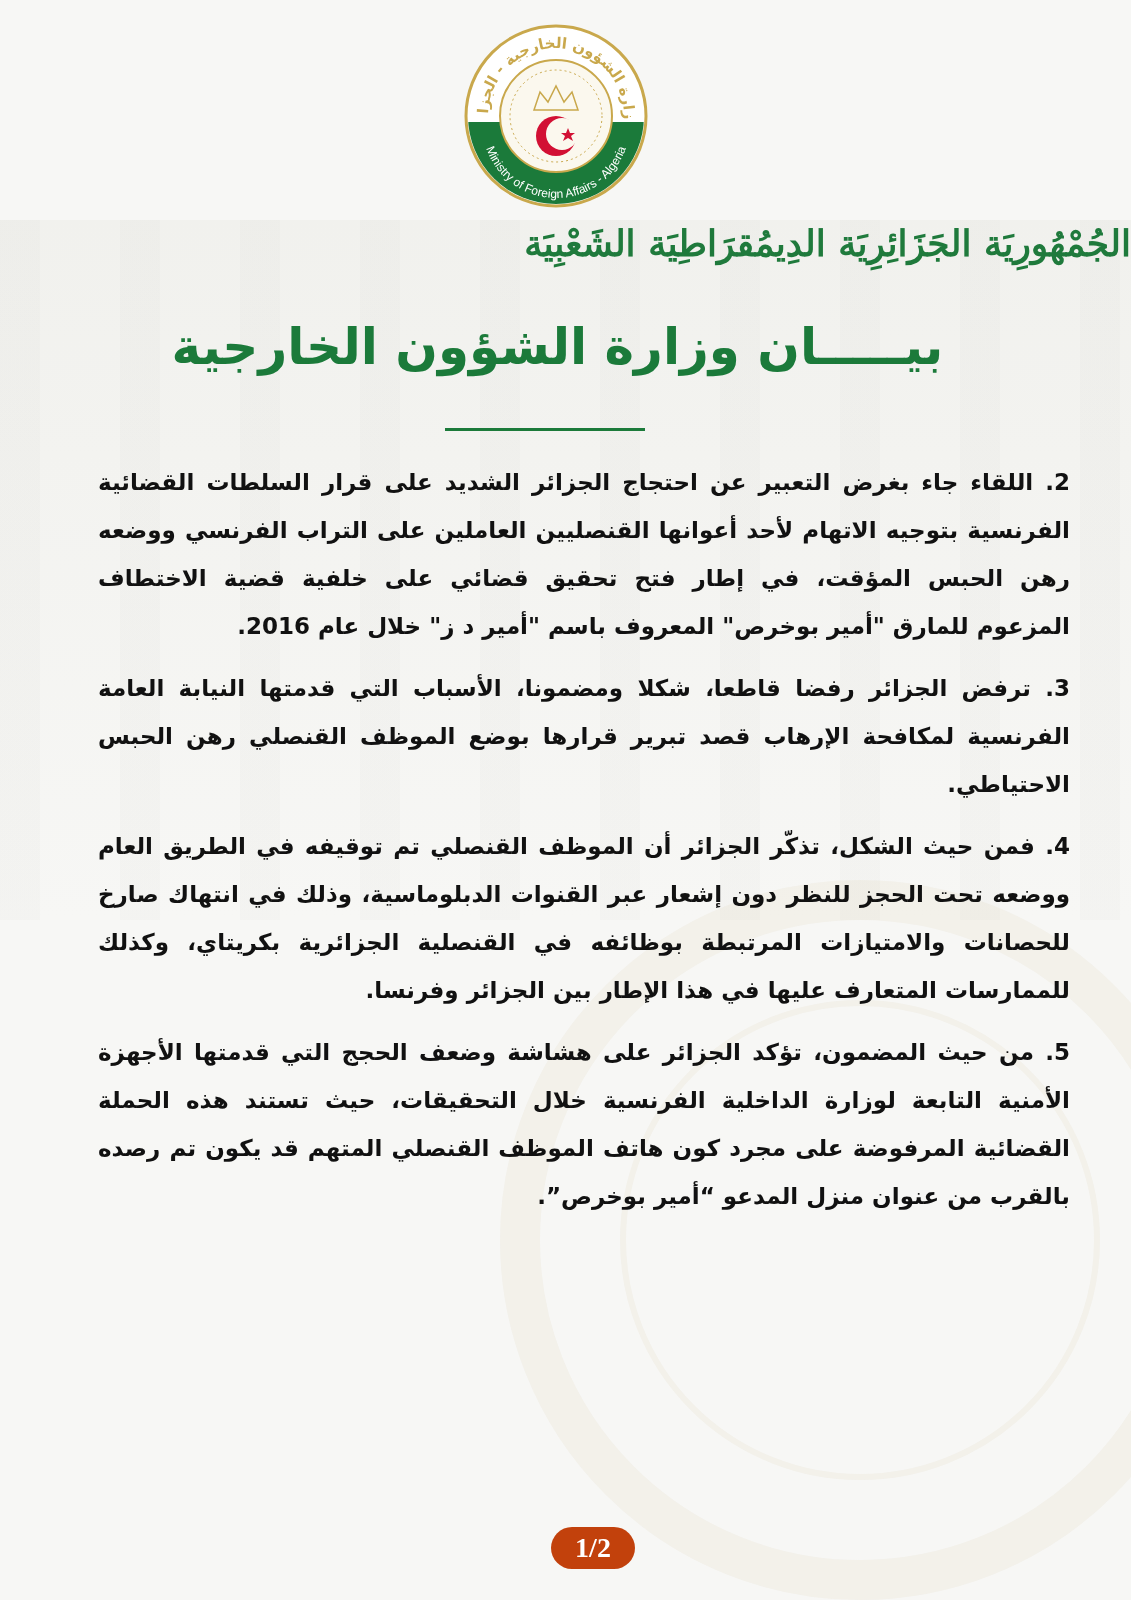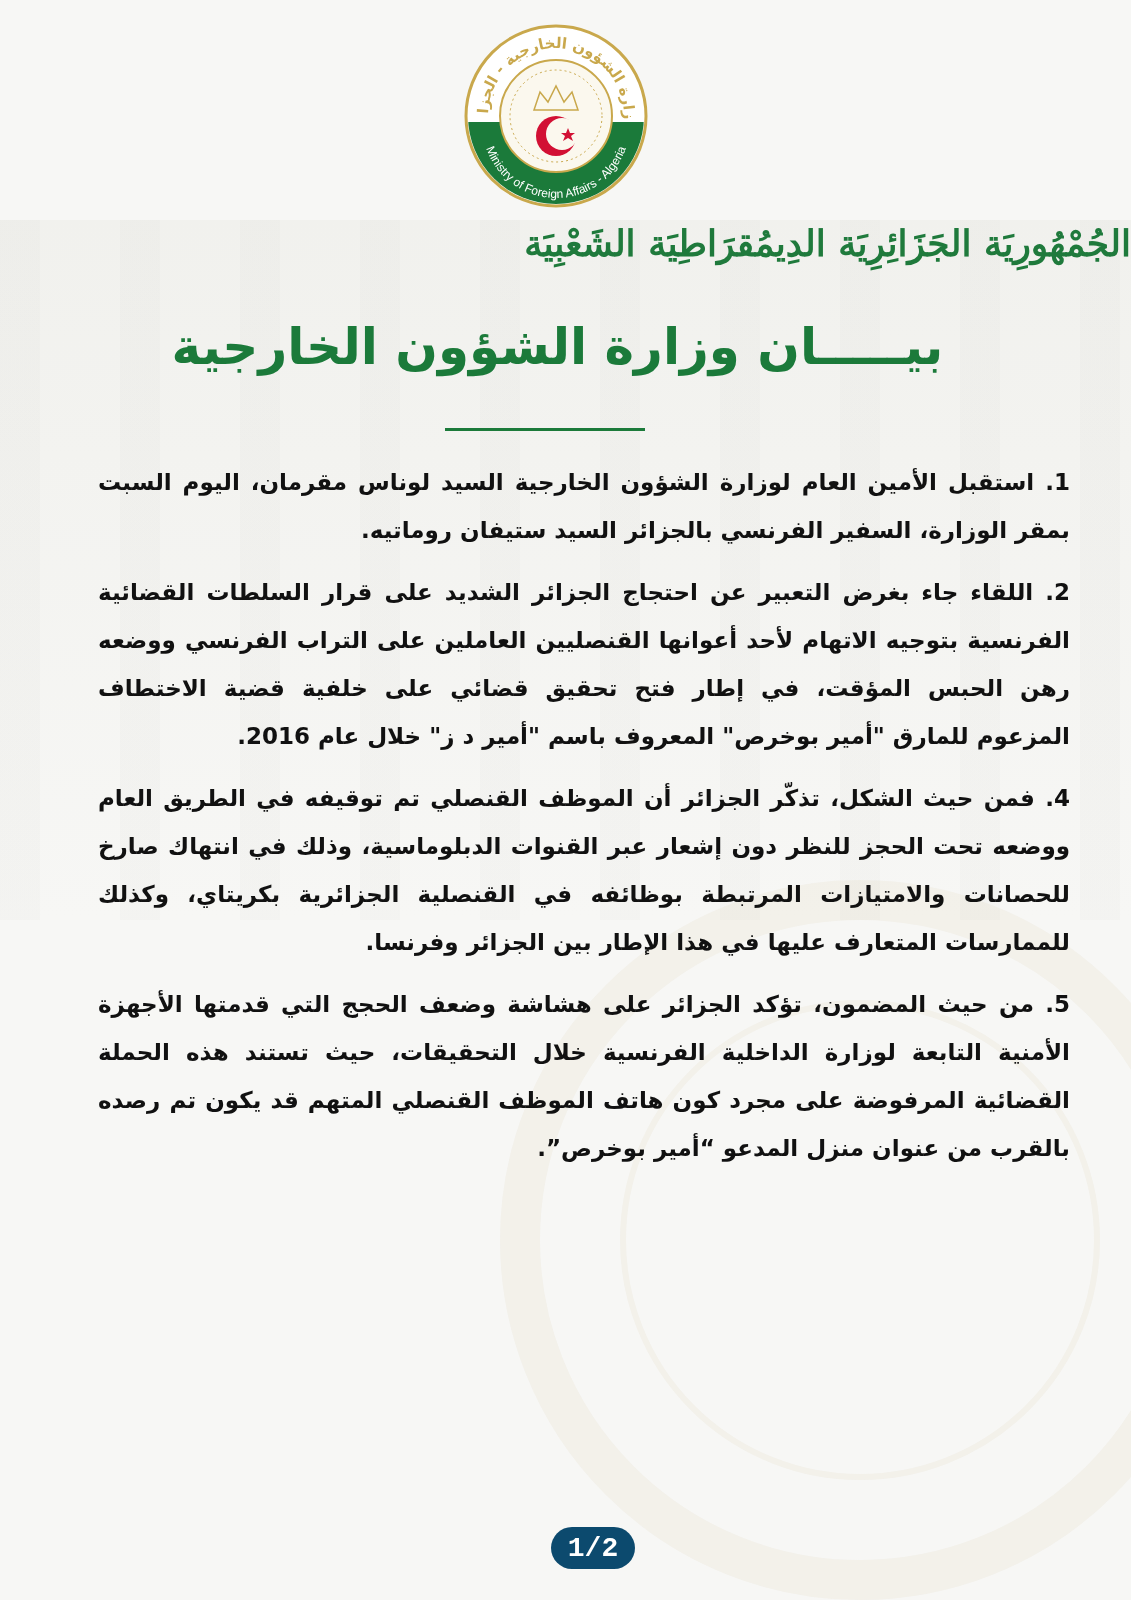--- a/index.html
+++ b/index.html
@@ -49,22 +49,22 @@
       position: absolute; left: 98px; width: 972px; top: 458px;
       direction: rtl; text-align: justify; text-align-last: right;
       color: #111; font-weight: bold; font-size: 23px;
       line-height: 48px;
       font-family: "DejaVu Sans", sans-serif;
     }
     .para { margin: 0 0 14px 0; }
     .para-num { unicode-bidi: isolate; }
     .page-badge {
       position: absolute; left: 551px; top: 1527px; width: 84px; height: 42px;
-      border-radius: 29px; background: #0c4a6e; color: #fff;
-      font-family: Liberation Mono, monospace; font-weight: bold; font-size: 28px;
+      border-radius: 29px; background: #c2410c; color: #fff;
+      font-family: Liberation Serif, serif; font-weight: bold; font-size: 28px;
       display: flex; align-items: center; justify-content: center;
     }
   </style>
 </head>
 <body>
 
 <div class="bg-photo"></div>
 <div class="bg-seal"></div>
 
 <div class="logo">
@@ -94,26 +94,26 @@
     <polygon points="104,104 106,109 111,109 107,112 109,117 104,114 99,117 101,112 97,109 102,109" fill="#d21034"></polygon>
   </svg>
 </div>
 
 <div class="republic">الجُمْهُورِيَة الجَزَائِرِيَة الدِيمُقرَاطِيَة الشَعْبِيَة</div>
 <div class="title">بيـــــان وزارة الشؤون الخارجية</div>
 <div class="divider"></div>
 
 <div class="body-text">
   <p class="para">
-    <span class="para-num">1.</span>
-    <span>استقبل الأمين العام لوزارة الشؤون الخارجية السيد لوناس مقرمان، اليوم السبت بمقر الوزارة، السفير الفرنسي بالجزائر السيد ستيفان روماتيه.</span>
+    <span class="para-num">2.</span>
+    <span>اللقاء جاء بغرض التعبير عن احتجاج الجزائر الشديد على قرار السلطات القضائية الفرنسية بتوجيه الاتهام لأحد أعوانها القنصليين العاملين على التراب الفرنسي ووضعه رهن الحبس المؤقت، في إطار فتح تحقيق قضائي على خلفية قضية الاختطاف المزعوم للمارق "أمير بوخرص" المعروف باسم "أمير د ز" خلال عام 2016.</span>
   </p>
   <p class="para">
-    <span class="para-num">2.</span>
-    <span>اللقاء جاء بغرض التعبير عن احتجاج الجزائر الشديد على قرار السلطات القضائية الفرنسية بتوجيه الاتهام لأحد أعوانها القنصليين العاملين على التراب الفرنسي ووضعه رهن الحبس المؤقت، في إطار فتح تحقيق قضائي على خلفية قضية الاختطاف المزعوم للمارق "أمير بوخرص" المعروف باسم "أمير د ز" خلال عام 2016.</span>
+    <span class="para-num">3.</span>
+    <span>ترفض الجزائر رفضا قاطعا، شكلا ومضمونا، الأسباب التي قدمتها النيابة العامة الفرنسية لمكافحة الإرهاب قصد تبرير قرارها بوضع الموظف القنصلي رهن الحبس الاحتياطي.</span>
   </p>
   <p class="para">
     <span class="para-num">4.</span>
     <span>فمن حيث الشكل، تذكّر الجزائر أن الموظف القنصلي تم توقيفه في الطريق العام ووضعه تحت الحجز للنظر دون إشعار عبر القنوات الدبلوماسية، وذلك في انتهاك صارخ للحصانات والامتيازات المرتبطة بوظائفه في القنصلية الجزائرية بكريتاي، وكذلك للممارسات المتعارف عليها في هذا الإطار بين الجزائر وفرنسا.</span>
   </p>
   <p class="para">
     <span class="para-num">5.</span>
     <span>من حيث المضمون، تؤكد الجزائر على هشاشة وضعف الحجج التي قدمتها الأجهزة الأمنية التابعة لوزارة الداخلية الفرنسية خلال التحقيقات، حيث تستند هذه الحملة القضائية المرفوضة على مجرد كون هاتف الموظف القنصلي المتهم قد يكون تم رصده بالقرب من عنوان منزل المدعو “أمير بوخرص”.</span>
   </p>
 </div>

